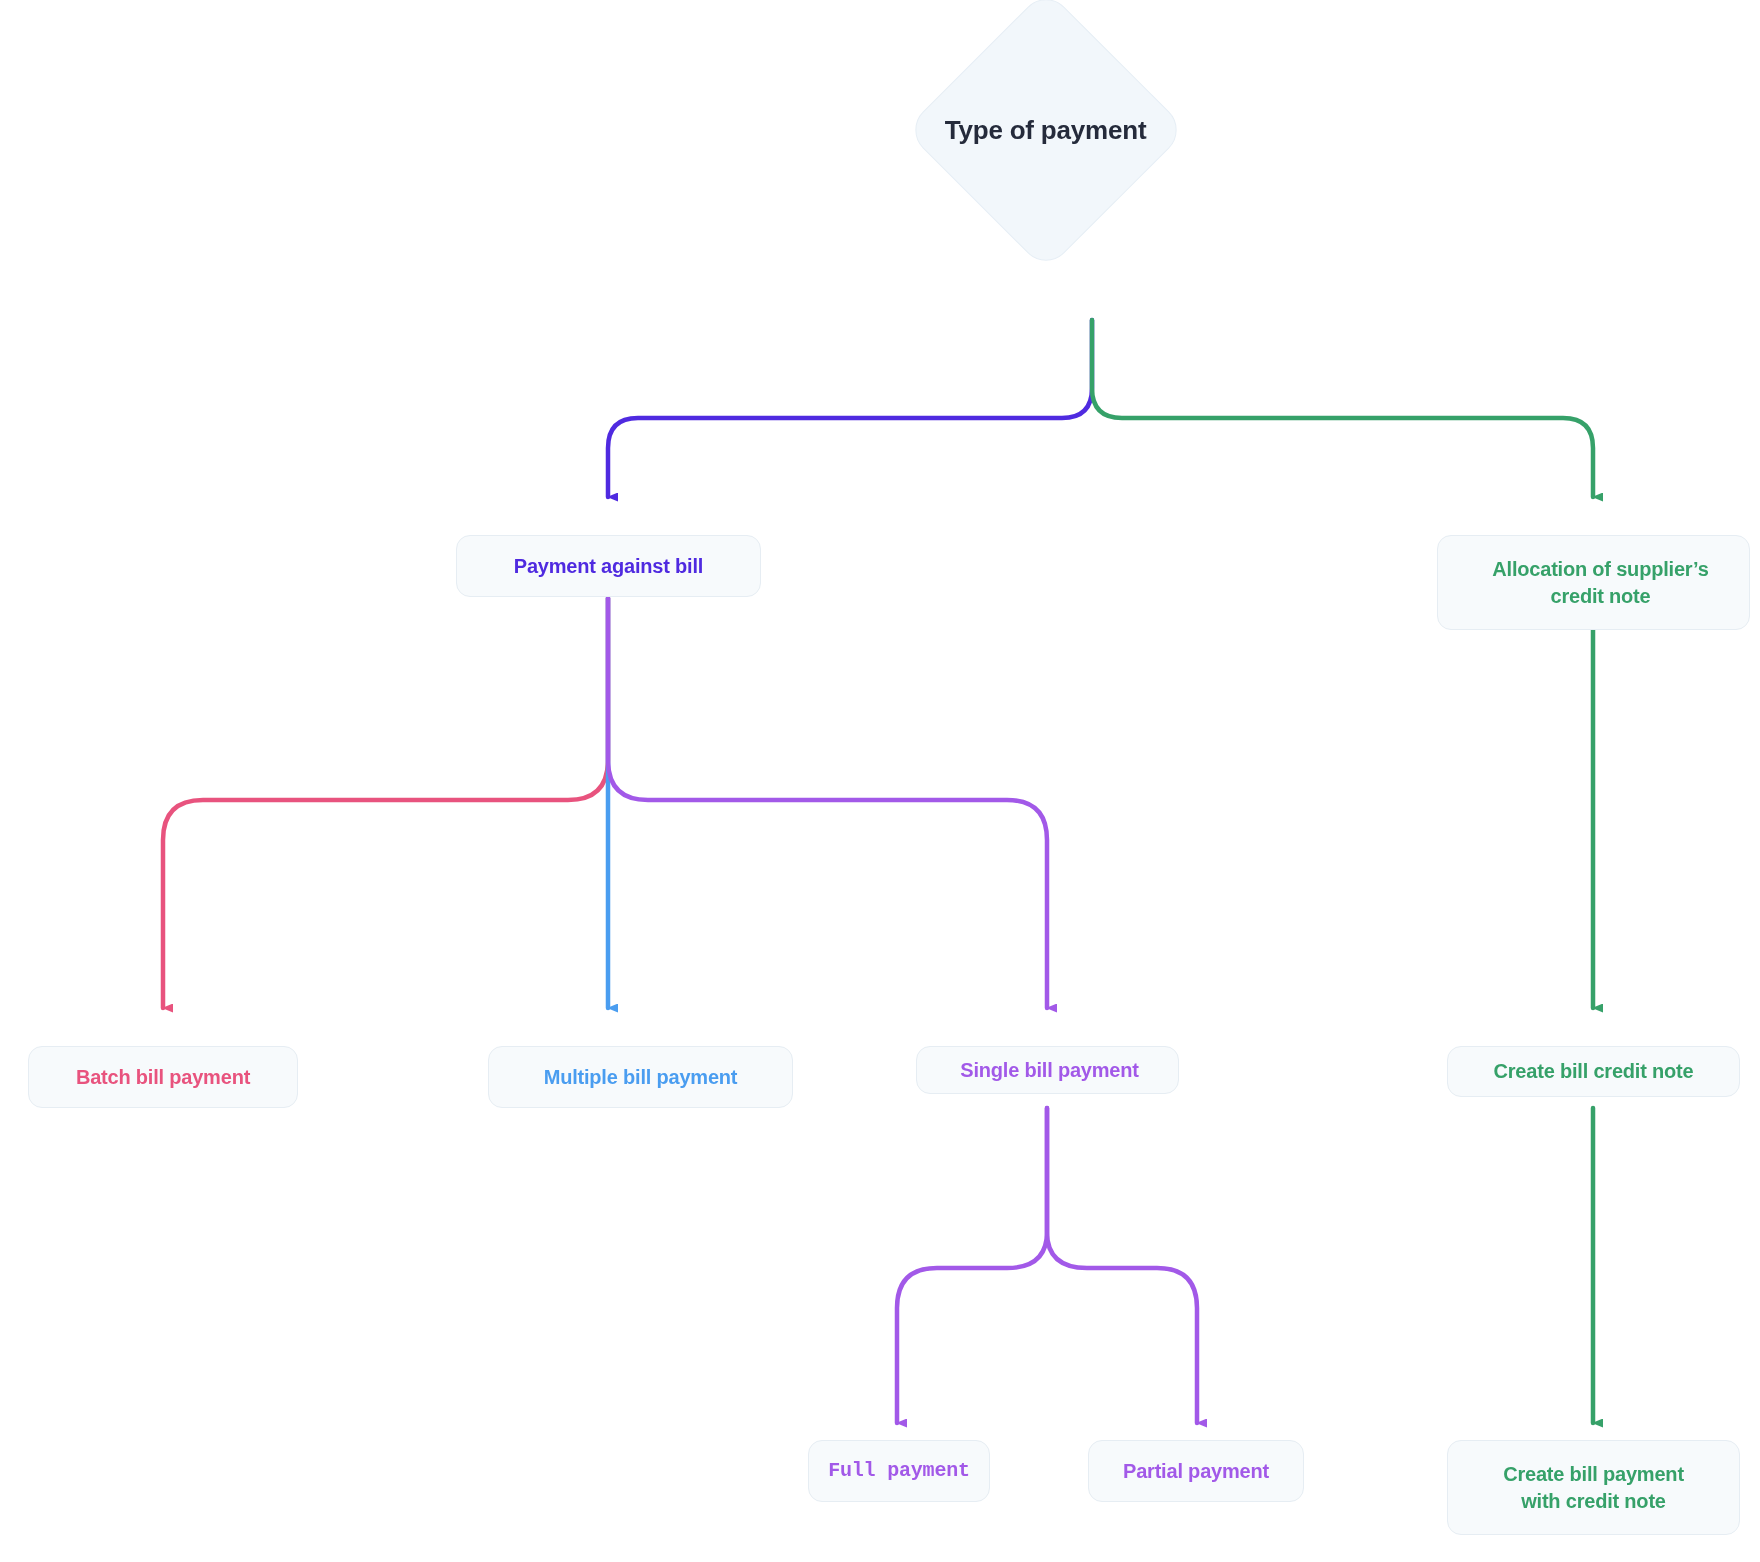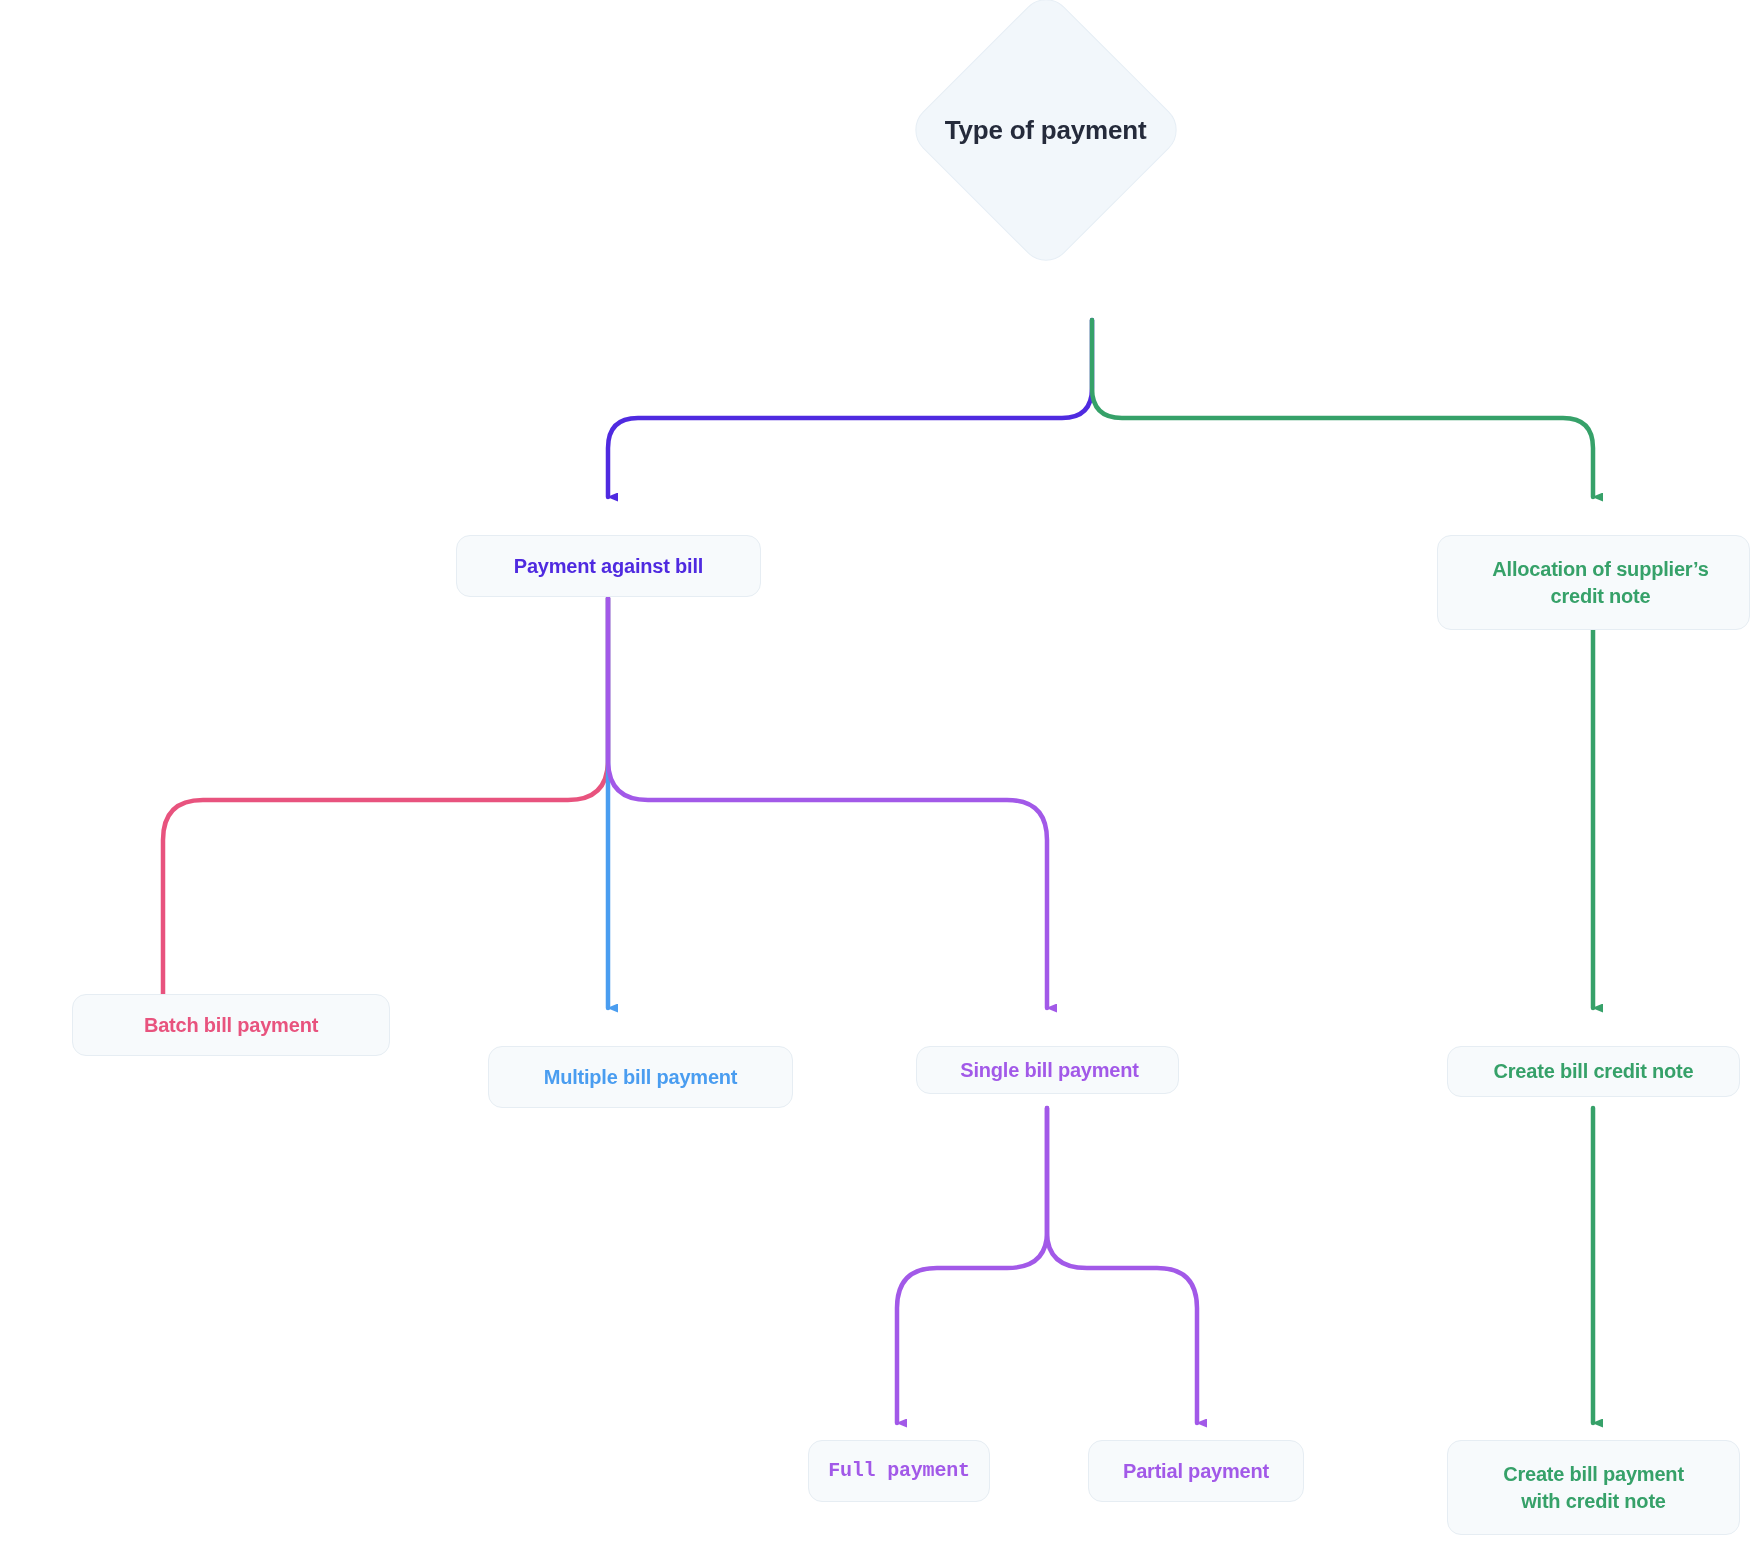--- a/index.html
+++ b/index.html
@@ -117,21 +117,21 @@
 
   <div class="node" style="left:456px; top:535px; width:305px; height:62px; color:#4f2ae0;">
     <span class="node-label">Payment against bill</span>
   </div>
 
   <div class="node" style="left:1437px; top:535px; width:313px; height:95px; color:#36a169;padding-left:28px;">
     <span class="node-label">Allocation of supplier’s
 credit note</span>
   </div>
 
-  <div class="node" style="left:28px; top:994px; width:318px; height:62px; color:#e8537e;margin-left:44px;">
+  <div class="node" style="left:28px; top:1046px; width:270px; height:62px; color:#e8537e;">
     <span class="node-label">Batch bill payment</span>
   </div>
 
   <div class="node" style="left:456px; top:1046px; width:305px; height:62px; color:#4a9df0;margin-left:32px;">
     <span class="node-label">Multiple bill payment</span>
   </div>
 
   <div class="node" style="left:916px; top:1046px; width:263px; height:48px; color:#a259e8;padding-left:18px;">
     <span class="node-label">Single bill payment</span>
   </div>

